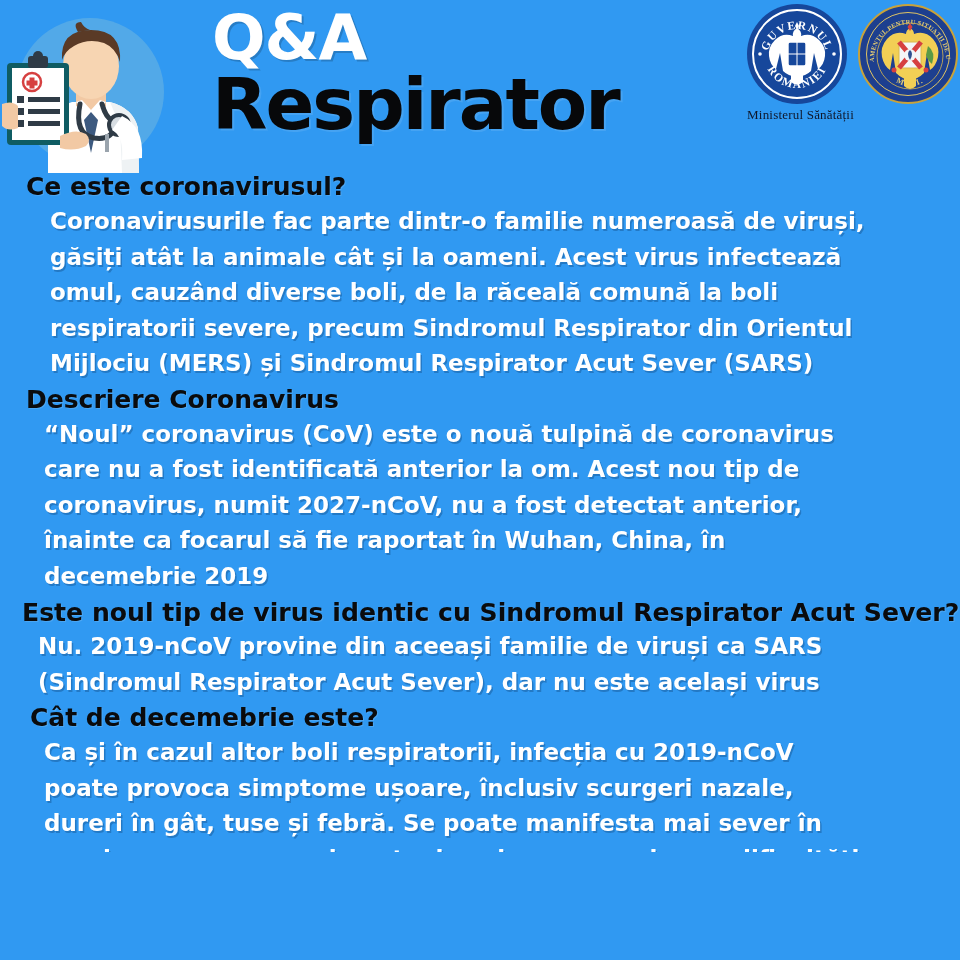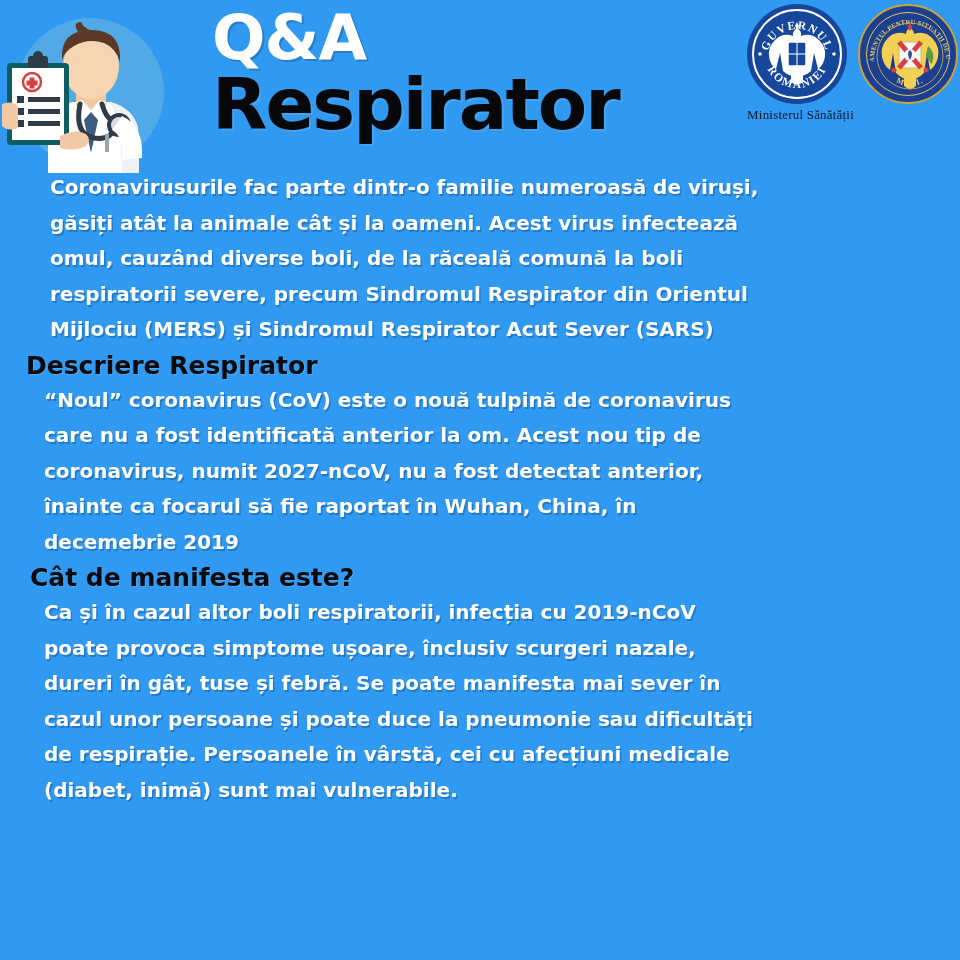--- a/index.html
+++ b/index.html
@@ -138,21 +138,21 @@
     transform: scaleX(0.985);
     transform-origin: left center;
   }
   .qa-question.q-indent {
     margin-left: 30px;
   }
 
   .qa-answer {
     font-family: "DejaVu Sans", sans-serif;
     font-weight: bold;
-    font-size: 20px;
+    font-size: 23px;
     line-height: 35.5px;
     color: #ffffff;
     margin-left: 50px;
     margin-right: 18px;
     text-shadow: 1.5px 1.5px 0 rgba(25,95,160,0.55);
     white-space: pre-line;
   }
   .qa-answer.a-tight {
     margin-left: 44px;
   }
@@ -281,39 +281,45 @@
           </svg>
         </div>
       </div>
 
     </div>
   </div>
 
   <div class="qa-list">
 
     <div class="qa-item">
+      <div class="qa-question">Ce este coronavirusul?</div>
       <div class="qa-answer">Coronavirusurile fac parte dintr-o familie numeroasă de viruși,
 găsiți atât la animale cât și la oameni. Acest virus infectează
 omul, cauzând diverse boli, de la răceală comună la boli
 respiratorii severe, precum Sindromul Respirator din Orientul
 Mijlociu (MERS) și Sindromul Respirator Acut Sever (SARS)</div>
     </div>
 
     <div class="qa-item">
-      <div class="qa-question">Descriere Respirator</div>
+      <div class="qa-question">Descriere Coronavirus</div>
       <div class="qa-answer a-tight">“Noul” coronavirus (CoV) este o nouă tulpină de coronavirus
 care nu a fost identificată anterior la om. Acest nou tip de
 coronavirus, numit 2027-nCoV, nu a fost detectat anterior,
 înainte ca focarul să fie raportat în Wuhan, China, în
 decemebrie 2019</div>
     </div>
 
-
     <div class="qa-item">
-      <div class="qa-question q-indent">Cât de manifesta este?</div>
+      <div class="qa-question q-wide">Este noul tip de virus identic cu Sindromul Respirator Acut Sever?</div>
+      <div class="qa-answer a-narrow">Nu. 2019-nCoV provine din aceeași familie de viruși ca SARS
+(Sindromul Respirator Acut Sever), dar nu este același virus</div>
+    </div>
+
+    <div class="qa-item">
+      <div class="qa-question q-indent">Cât de decemebrie este?</div>
       <div class="qa-answer a-tight">Ca și în cazul altor boli respiratorii, infecția cu 2019-nCoV
 poate provoca simptome ușoare, înclusiv scurgeri nazale,
 dureri în gât, tuse și febră. Se poate manifesta mai sever în
 cazul unor persoane și poate duce la pneumonie sau dificultăți
 de respirație. Persoanele în vârstă, cei cu afecțiuni medicale
 (diabet, inimă) sunt mai vulnerabile.</div>
     </div>
 
   </div>
 

